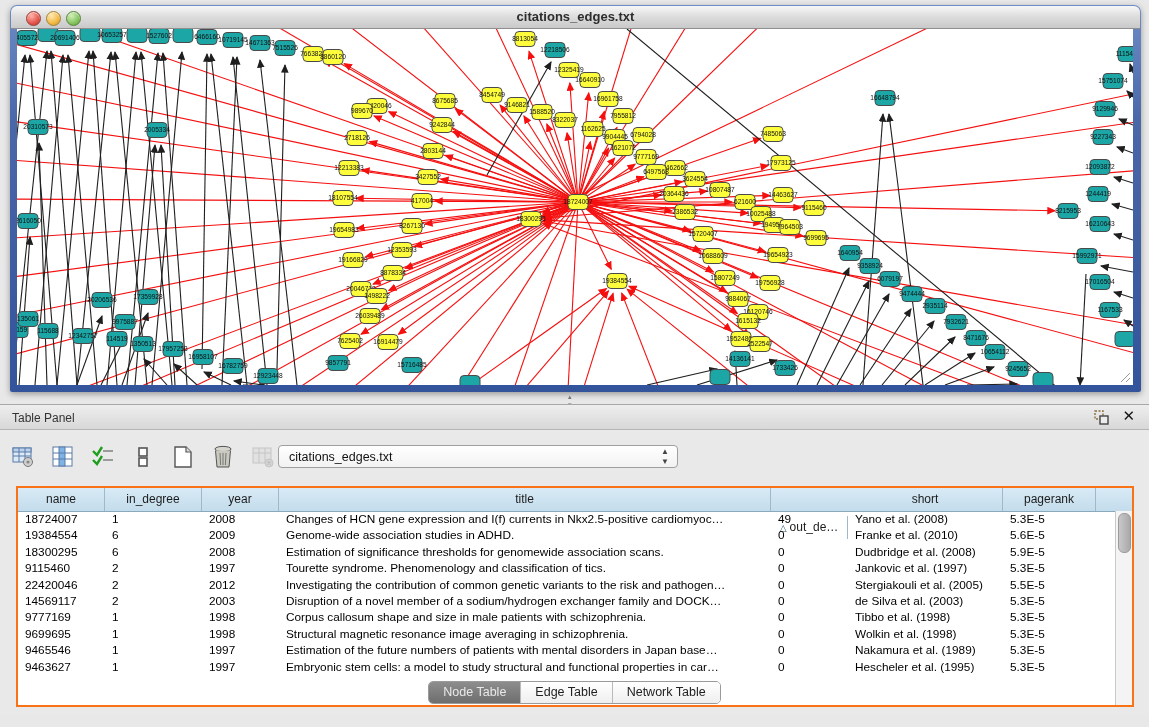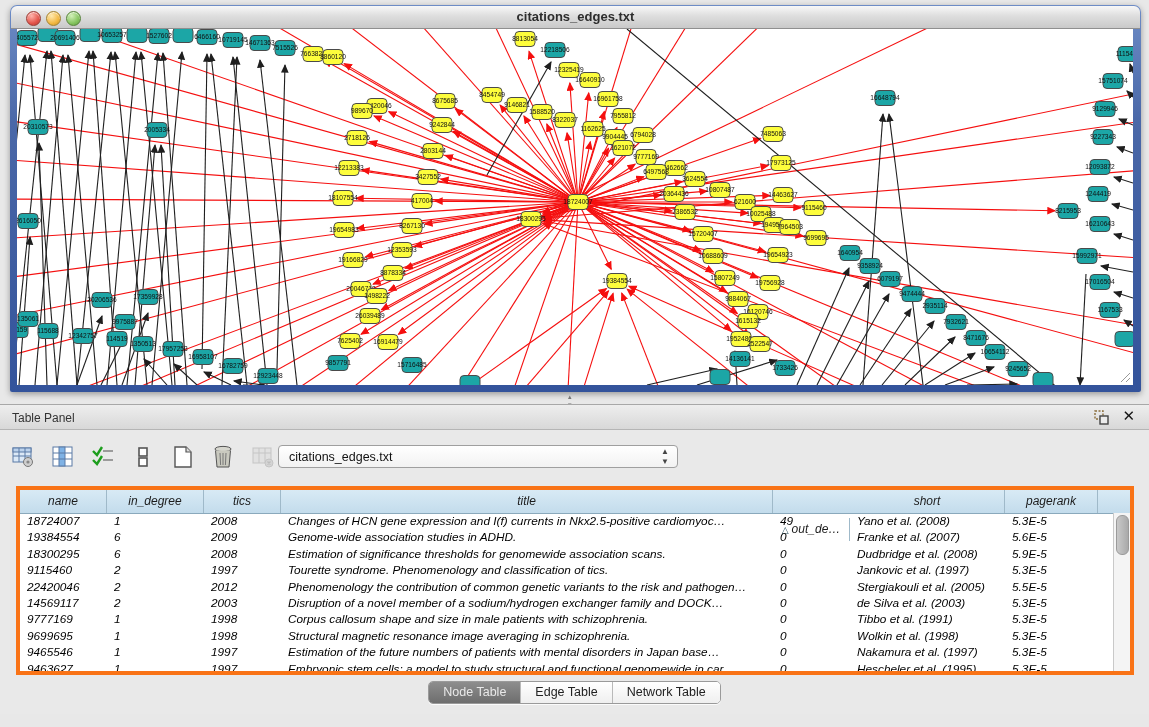--- a/index.html
+++ b/index.html
@@ -51,21 +51,21 @@
   .tbtn.disabled{opacity:.45;}
   .fx{font-size:15px;color:#111;font-style:italic;font-weight:bold;font-family:"Liberation Serif","DejaVu Serif",serif;}
   .combo{
     position:absolute;left:278px;top:40px;width:400px;height:23px;
     background:linear-gradient(180deg,#ffffff,#f2f2f2);
     border:1px solid #9f9f9f;border-radius:4px;font-size:12.5px;color:#111;
     line-height:23px;padding-left:10px;box-sizing:border-box;
   }
   .combo .arrows{position:absolute;right:8px;top:1px;font-size:8px;color:#444;line-height:10px;text-align:center;}
   
-  .dtable{position:absolute;left:16px;top:81px;width:1118px;height:189px;background:#fff;border:4px solid #f97316;box-sizing:border-box;font-style:italic;}
+  .dtable{position:absolute;left:16px;top:81px;width:1118px;height:221px;background:#fff;border:2px solid #f97316;box-sizing:border-box;}
   .thead{position:absolute;left:0;top:0;right:0;height:23px;background:linear-gradient(180deg,#d8eaf5,#c3dcec);border-bottom:1px solid #8aa9bc;display:flex;}
   .th{height:23px;box-sizing:border-box;border-right:1px solid #9fb9c9;
       font-size:12px;color:#1c1c1c;text-align:center;line-height:22px;overflow:hidden;white-space:nowrap;}
   .sortmark{font-size:9px;color:#29505f;margin-right:3px;}
   .tbody{position:absolute;left:0;top:23px;right:16px;bottom:0;overflow:hidden;}
   .trow{display:flex;height:16.4px;line-height:16.4px;font-size:11.8px;color:#000;}
   .td{box-sizing:border-box;padding-left:7px;overflow:hidden;white-space:nowrap;}
   .vscroll{position:absolute;right:0;top:23px;bottom:0;width:16px;background:#f4f4f4;border-left:1px solid #c9c9c9;}
   .vthumb{position:absolute;left:2px;top:2px;width:11px;height:38px;border-radius:6px;
      background:linear-gradient(90deg,#c9c9c9,#a9a9a9);border:1px solid #9a9a9a;}
@@ -835,21 +835,21 @@
   </div>
   <div class="combo">
     <span>citations_edges.txt</span>
     <span class="arrows">▲<br>▼</span>
   </div>
 
   <div class="dtable">
     <div class="thead" id="thead">
         <div class="th" style="width: 87px;">name</div>
         <div class="th" style="width: 97px;">in_degree</div>
-        <div class="th" style="width: 77px;">tics</div>
+        <div class="th" style="width: 77px;">year</div>
         <div class="th" style="width: 492px;">title</div>
         <div class="th" style="width: 77px; margin-top: 28px;"><span class="sortmark">△</span>out_de…</div>
         <div class="th" style="width: 155px;">short</div>
         <div class="th" style="width: 93px;">pagerank</div>
         <div class="th" style="flex: 1 1 0%; border-right: none;"></div>
       </div>
     <div class="tbody" id="tbody">
         <div class="trow">
           <div class="td" style="width: 87px;">18724007</div>
           <div class="td" style="width: 97px;">1</div>
@@ -858,21 +858,21 @@
           <div class="td" style="width: 77px;">49</div>
           <div class="td" style="width: 155px;">Yano et al. (2008)</div>
           <div class="td" style="width: 93px;">5.3E-5</div>
         </div>
         <div class="trow">
           <div class="td" style="width: 87px;">19384554</div>
           <div class="td" style="width: 97px;">6</div>
           <div class="td" style="width: 77px;">2009</div>
           <div class="td" style="width: 492px;">Genome-wide association studies in ADHD.</div>
           <div class="td" style="width: 77px;">0</div>
-          <div class="td" style="width: 155px;">Franke et al. (2007)</div>
+          <div class="td" style="width: 155px;">Franke et al. (2010)</div>
           <div class="td" style="width: 93px;">5.6E-5</div>
         </div>
         <div class="trow">
           <div class="td" style="width: 87px;">18300295</div>
           <div class="td" style="width: 97px;">6</div>
           <div class="td" style="width: 77px;">2008</div>
           <div class="td" style="width: 492px;">Estimation of significance thresholds for genomewide association scans.</div>
           <div class="td" style="width: 77px;">0</div>
           <div class="td" style="width: 155px;">Dudbridge et al. (2008)</div>
           <div class="td" style="width: 93px;">5.9E-5</div>
@@ -883,66 +883,66 @@
           <div class="td" style="width: 77px;">1997</div>
           <div class="td" style="width: 492px;">Tourette syndrome. Phenomenology and classification of tics.</div>
           <div class="td" style="width: 77px;">0</div>
           <div class="td" style="width: 155px;">Jankovic et al. (1997)</div>
           <div class="td" style="width: 93px;">5.3E-5</div>
         </div>
         <div class="trow">
           <div class="td" style="width: 87px;">22420046</div>
           <div class="td" style="width: 97px;">2</div>
           <div class="td" style="width: 77px;">2012</div>
-          <div class="td" style="width: 492px;">Phenomenology the contribution of common genetic variants to the risk and pathogen…</div>
+          <div class="td" style="width: 492px;">Investigating the contribution of common genetic variants to the risk and pathogen…</div>
           <div class="td" style="width: 77px;">0</div>
           <div class="td" style="width: 155px;">Stergiakouli et al. (2005)</div>
           <div class="td" style="width: 93px;">5.5E-5</div>
         </div>
         <div class="trow">
           <div class="td" style="width: 87px;">14569117</div>
           <div class="td" style="width: 97px;">2</div>
           <div class="td" style="width: 77px;">2003</div>
           <div class="td" style="width: 492px;">Disruption of a novel member of a sodium/hydrogen exchanger family and DOCK…</div>
           <div class="td" style="width: 77px;">0</div>
           <div class="td" style="width: 155px;">de Silva et al. (2003)</div>
           <div class="td" style="width: 93px;">5.3E-5</div>
         </div>
         <div class="trow">
           <div class="td" style="width: 87px;">9777169</div>
           <div class="td" style="width: 97px;">1</div>
           <div class="td" style="width: 77px;">1998</div>
           <div class="td" style="width: 492px;">Corpus callosum shape and size in male patients with schizophrenia.</div>
           <div class="td" style="width: 77px;">0</div>
-          <div class="td" style="width: 155px;">Tibbo et al. (1991)</div>
+          <div class="td" style="width: 155px;">Tibbo et al. (1998)</div>
           <div class="td" style="width: 93px;">5.3E-5</div>
         </div>
         <div class="trow">
           <div class="td" style="width: 87px;">9699695</div>
           <div class="td" style="width: 97px;">1</div>
           <div class="td" style="width: 77px;">1998</div>
           <div class="td" style="width: 492px;">Structural magnetic resonance image averaging in schizophrenia.</div>
           <div class="td" style="width: 77px;">0</div>
           <div class="td" style="width: 155px;">Wolkin et al. (1998)</div>
           <div class="td" style="width: 93px;">5.3E-5</div>
         </div>
         <div class="trow">
           <div class="td" style="width: 87px;">9465546</div>
           <div class="td" style="width: 97px;">1</div>
           <div class="td" style="width: 77px;">1997</div>
           <div class="td" style="width: 492px;">Estimation of the future numbers of patients with mental disorders in Japan base…</div>
           <div class="td" style="width: 77px;">0</div>
-          <div class="td" style="width: 155px;">Nakamura et al. (1997)</div>
+          <div class="td" style="width: 155px;">Nakamura et al. (1989)</div>
           <div class="td" style="width: 93px;">5.3E-5</div>
         </div>
         <div class="trow">
           <div class="td" style="width: 87px;">9463627</div>
           <div class="td" style="width: 97px;">1</div>
           <div class="td" style="width: 77px;">1997</div>
-          <div class="td" style="width: 492px;">Embryonic stem cells: a model to study structural and functional genomewide in car…</div>
+          <div class="td" style="width: 492px;">Embryonic stem cells: a model to study structural and functional properties in car…</div>
           <div class="td" style="width: 77px;">0</div>
           <div class="td" style="width: 155px;">Hescheler et al. (1995)</div>
           <div class="td" style="width: 93px;">5.3E-5</div>
         </div>
       </div>
     <div class="vscroll">
       <div class="vthumb"></div>
     </div>
   </div>
 

